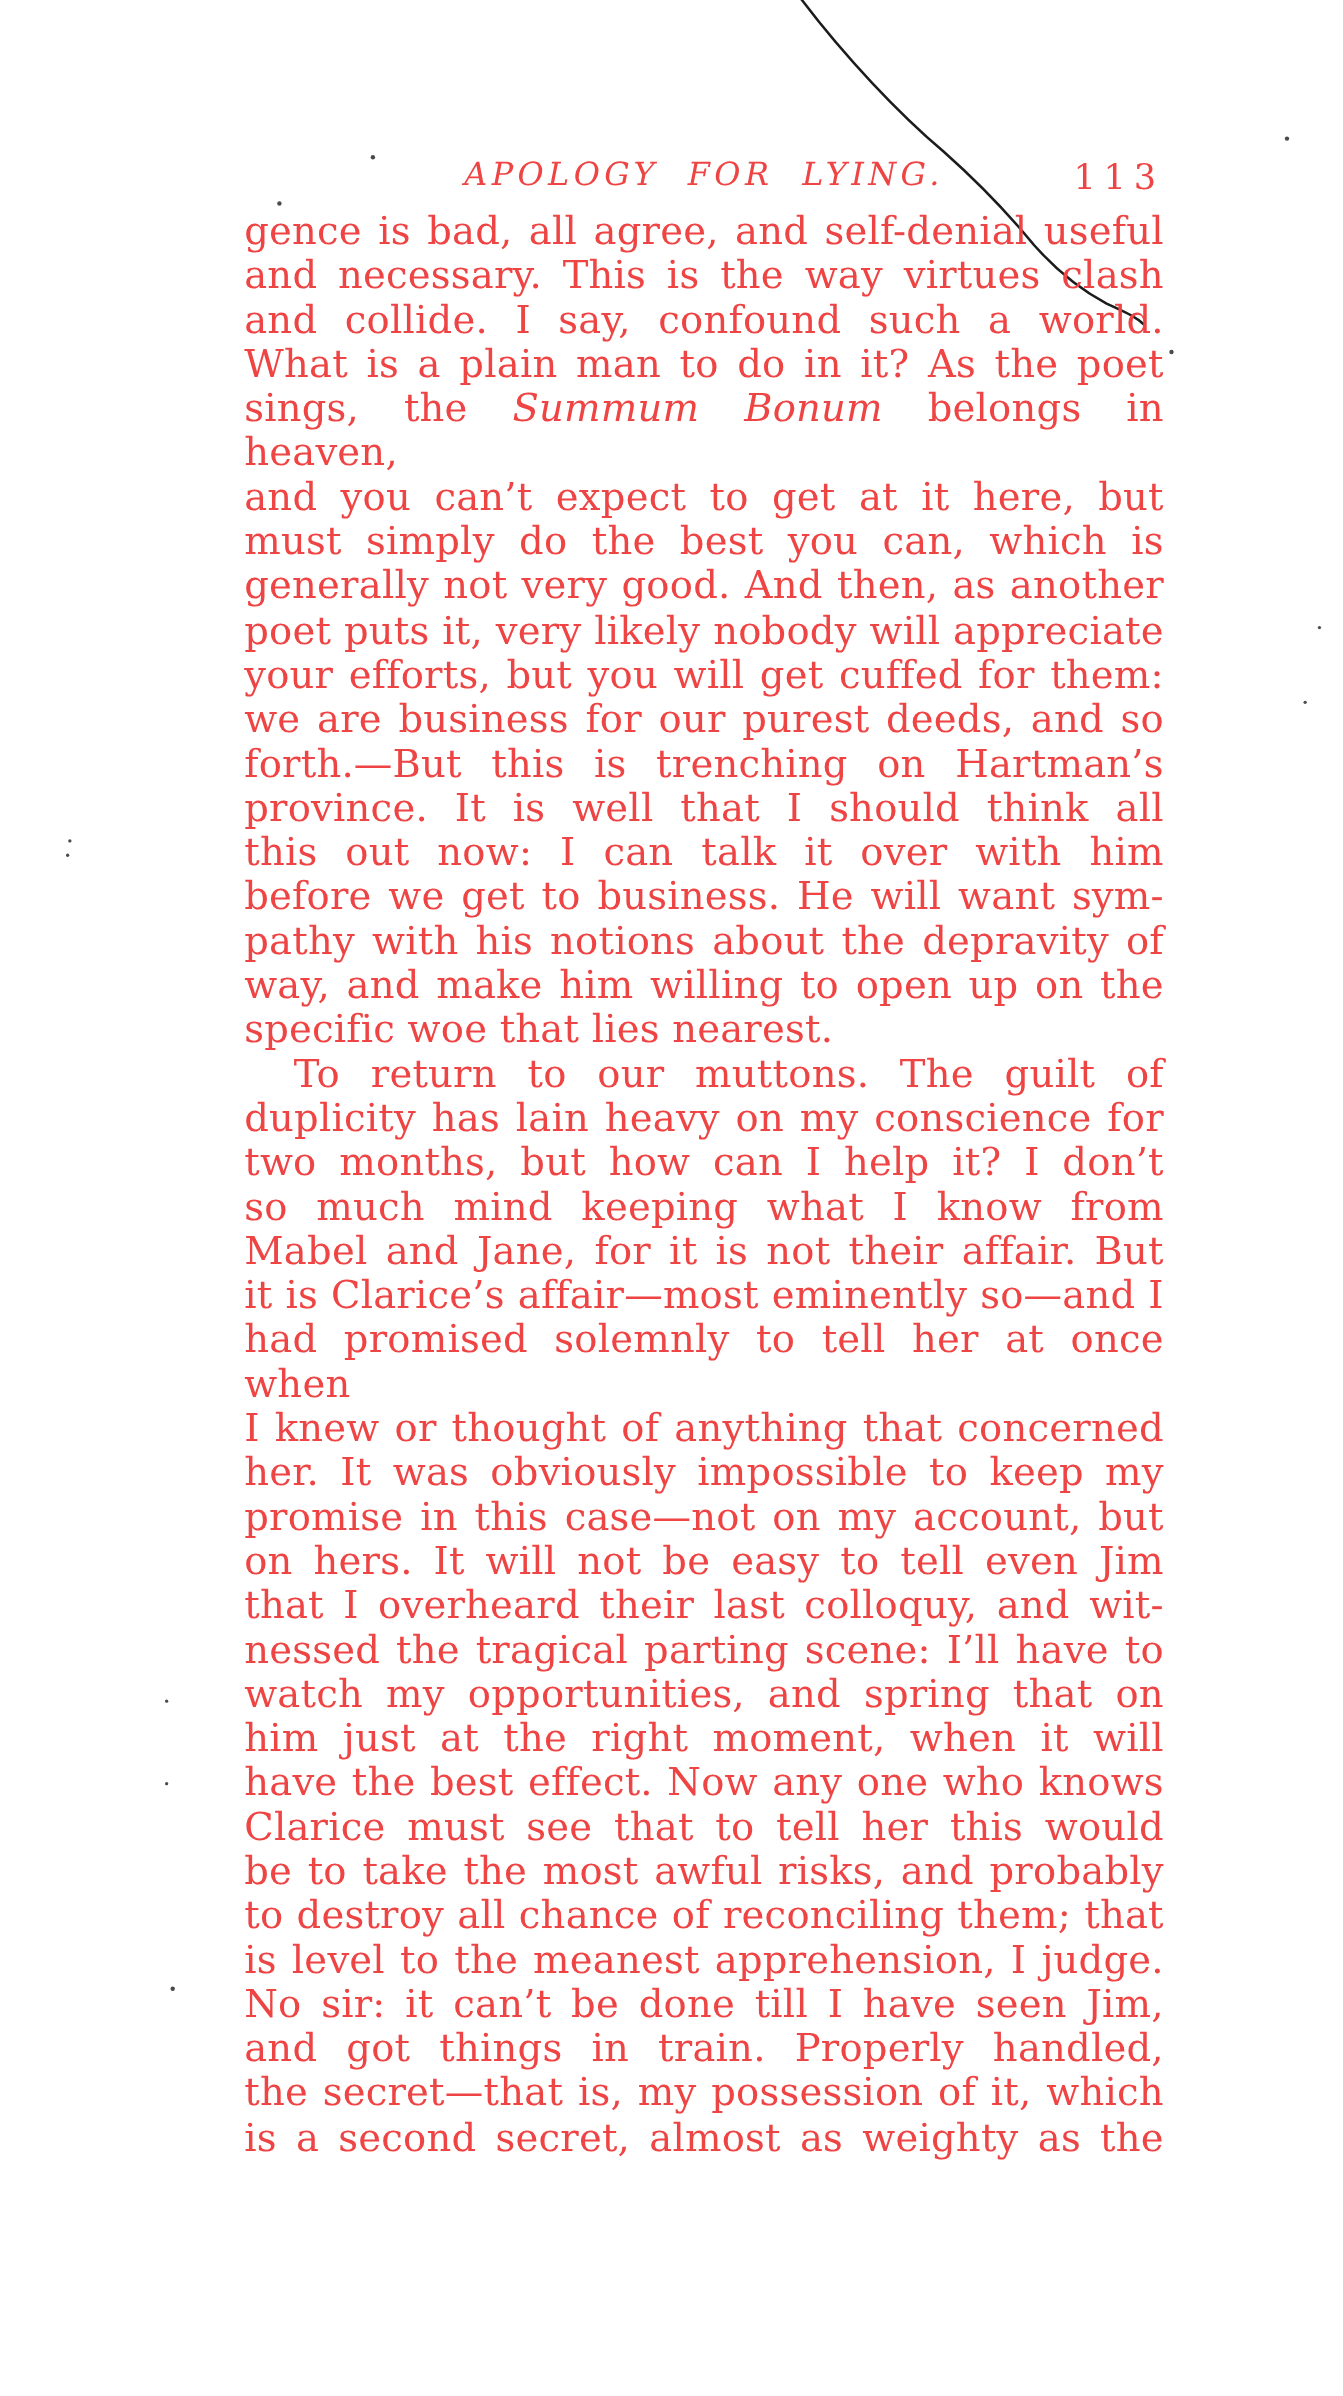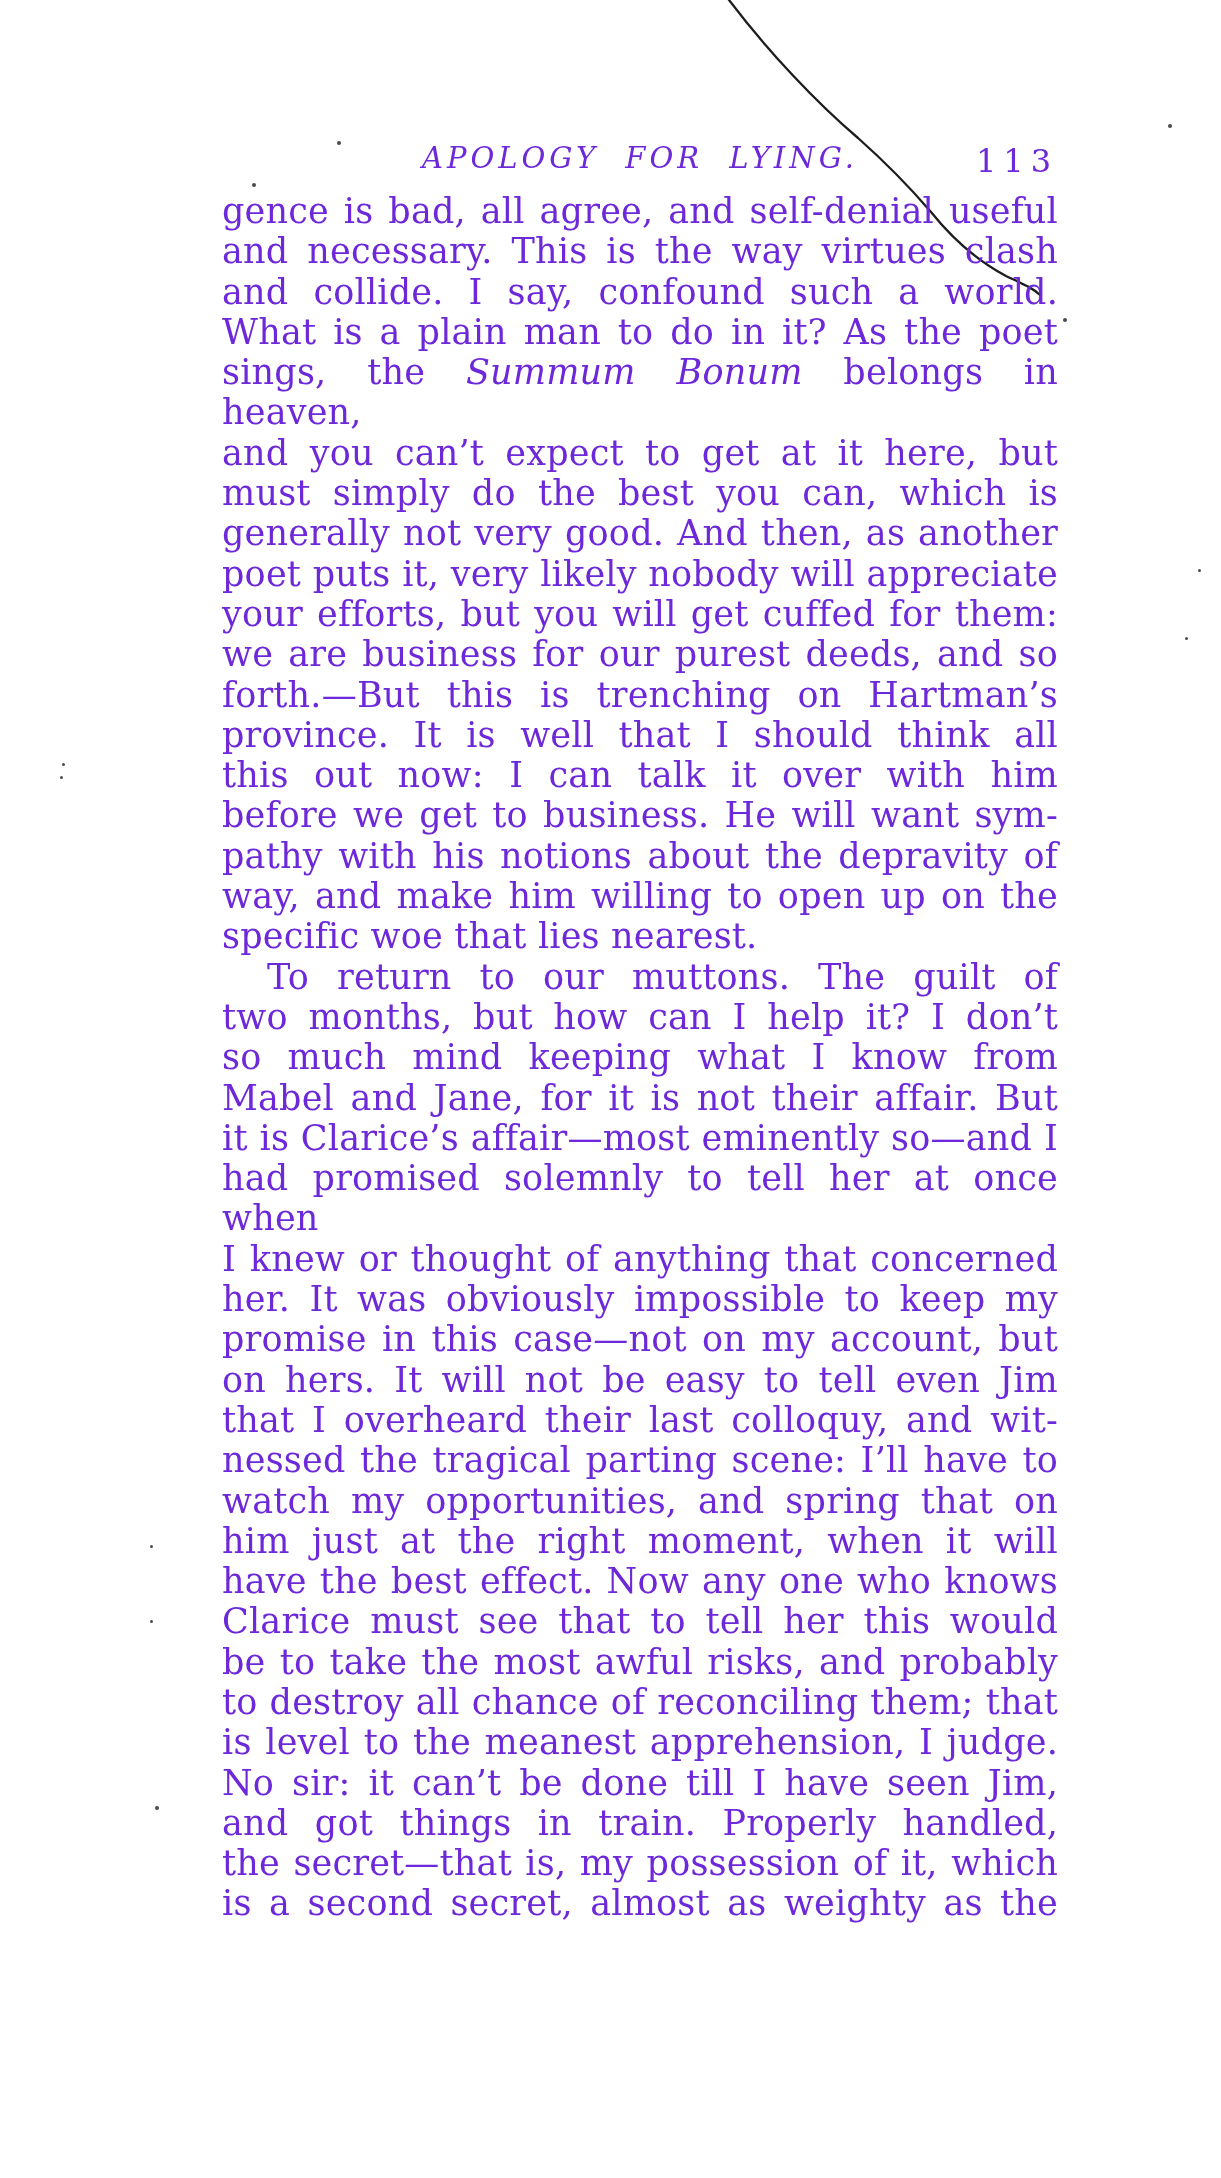--- a/index.html
+++ b/index.html
@@ -3,21 +3,21 @@
 <meta charset="utf-8">
 <style>
   html, body { margin: 0; padding: 0; background: #ffffff; }
   .sheet {
     position: relative;
     width: 1221px;
     height: 2178px;
     background: #ffffff;
     overflow: hidden;
     font-family: "DejaVu Serif", "Liberation Serif", serif;
-    color: #6d28d9;
+    color: #ef4444;
   }
   .running-header {
     position: absolute;
     left: 222px;
     top: 141px;
     width: 836px;
     height: 42px;
     font-size: 29px;
   }
   .header-title {
@@ -114,20 +114,21 @@
         <div class="line"><span>forth.—But this is trenching on Hartman’s</span></div>
         <div class="line"><span>province.  It is well that I should think all</span></div>
         <div class="line"><span>this out now: I can talk it over with him</span></div>
         <div class="line"><span>before we get to business.  He will want sym-</span></div>
         <div class="line"><span>pathy with his notions about the depravity of</span></div>
         <div class="line"><span>way, and make him willing to open up on the</span></div>
         <div class="line no-just"><span>specific woe that lies nearest.</span></div>
       </div>
       <div class="paragraph">
         <div class="line indent"><span>To return to our muttons.  The guilt of</span></div>
+        <div class="line"><span>duplicity has lain heavy on my conscience for</span></div>
         <div class="line"><span>two months, but how can I help it?  I don’t</span></div>
         <div class="line"><span>so much mind keeping what I know from</span></div>
         <div class="line"><span>Mabel and Jane, for it is not their affair.  But</span></div>
         <div class="line"><span>it is Clarice’s affair—most eminently so—and I</span></div>
         <div class="line"><span>had promised solemnly to tell her at once when</span></div>
         <div class="line"><span>I knew or thought of anything that concerned</span></div>
         <div class="line"><span>her.  It was obviously impossible to keep my</span></div>
         <div class="line"><span>promise in this case—not on my account, but</span></div>
         <div class="line"><span>on hers.  It will not be easy to tell even Jim</span></div>
         <div class="line"><span>that I overheard their last colloquy, and wit-</span></div>

